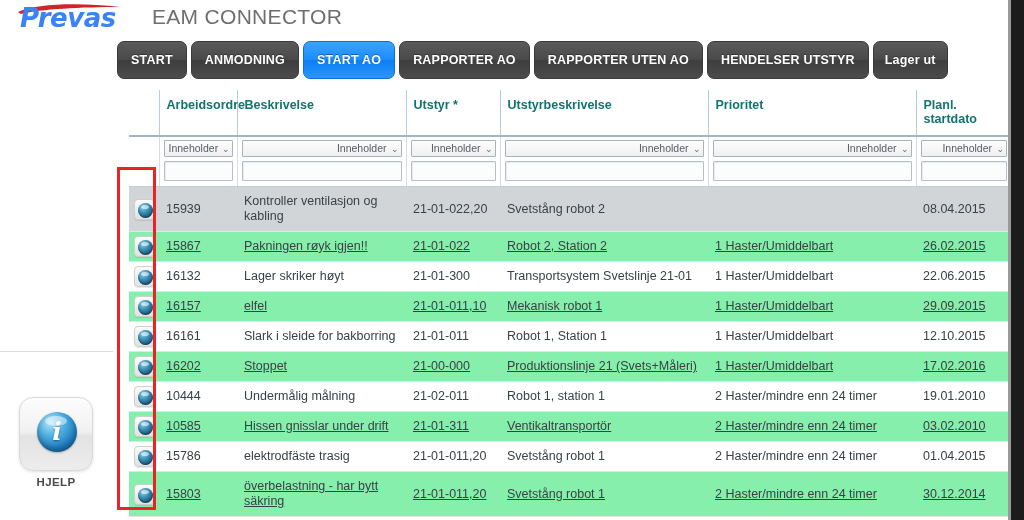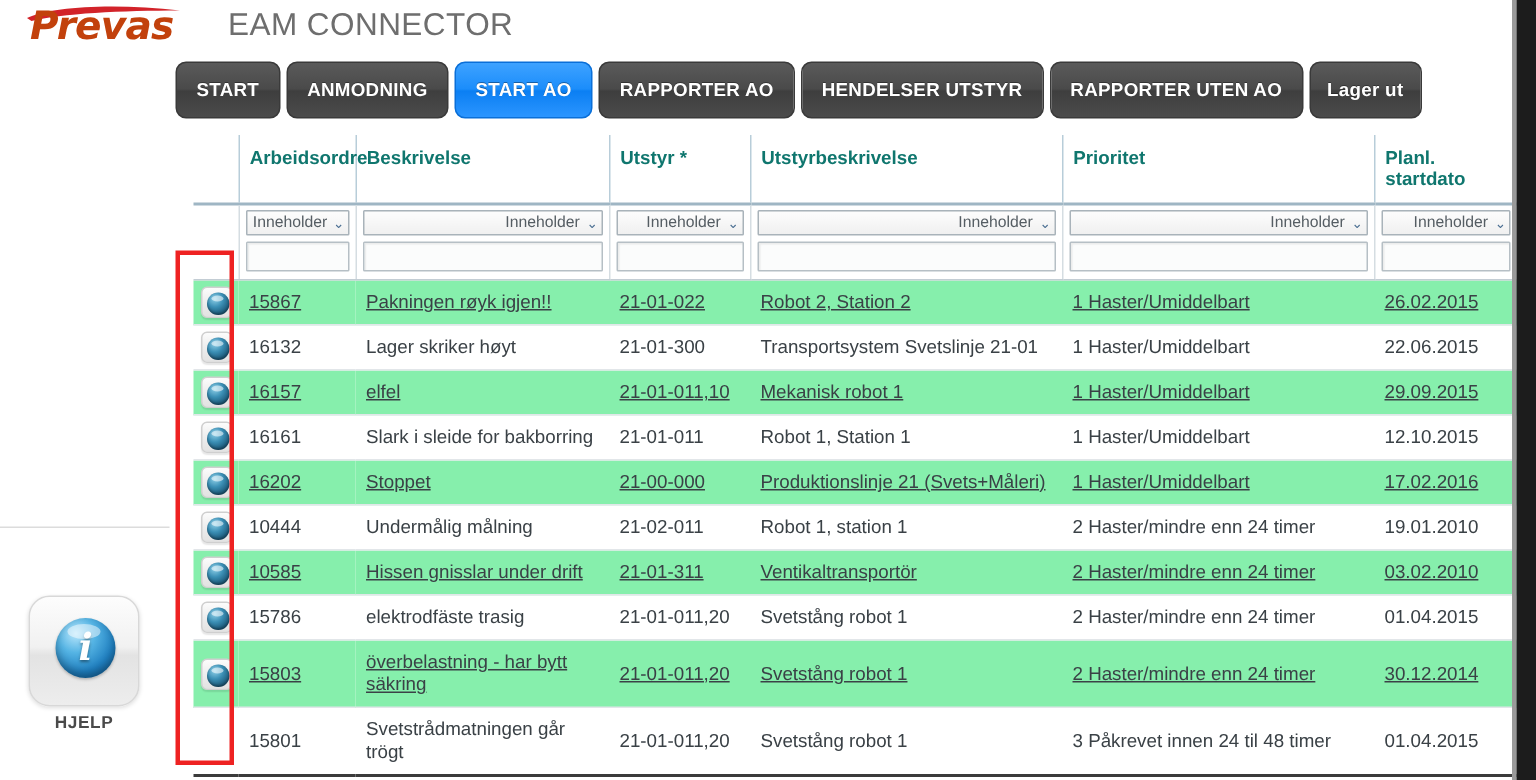--- a/index.html
+++ b/index.html
@@ -40,21 +40,21 @@
     position: absolute; left: 8px; top: 1px;
     width: 140px; height: 34px;
   }
   .logo-text {
     position: absolute; left: 12px; top: 3px;
     font-family: "DejaVu Sans", sans-serif;
     font-size: 26px;
     font-weight: bold;
     font-style: italic;
     letter-spacing: -0.5px;
-    color: #c2410c;
+    color: #3b82f6;
     line-height: 28px;
   }
   .logo-swoosh {
     position: absolute; left: 8px; top: 2px;
     width: 108px; height: 12px;
     overflow: hidden;
   }
   .app-title {
     position: absolute; left: 152px; top: 5px;
     font-size: 21px;
@@ -278,22 +278,22 @@
       <div class="logo-text">Prevas</div>
     </div>
     <div class="app-title">EAM CONNECTOR</div>
   </div>
 
   <div class="navbar" id="navbar">
       <div class="navbtn">START</div>
       <div class="navbtn">ANMODNING</div>
       <div class="navbtn active">START AO</div>
       <div class="navbtn">RAPPORTER AO</div>
+      <div class="navbtn">RAPPORTER UTEN AO</div>
       <div class="navbtn">HENDELSER UTSTYR</div>
-      <div class="navbtn">RAPPORTER UTEN AO</div>
       <div class="navbtn logout">Lager ut</div>
     </div>
 
   <div class="grid">
     <table class="grid-table">
       <colgroup>
         <col style="width:30px">
         <col style="width:78px">
         <col style="width:169px">
         <col style="width:94px">
@@ -315,20 +315,29 @@
             <td class=""></td>
             <td class=""><div class="filt-select"><span>Inneholder</span><span class="arrow">⌄</span></div><input class="filt-input" type="text" value="" style=""></td>
             <td class=""><div class="filt-select"><span>Inneholder</span><span class="arrow">⌄</span></div><input class="filt-input" type="text" value="" style=""></td>
             <td class=""><div class="filt-select"><span>Inneholder</span><span class="arrow">⌄</span></div><input class="filt-input" type="text" value="" style=""></td>
             <td class=""><div class="filt-select"><span>Inneholder</span><span class="arrow">⌄</span></div><input class="filt-input" type="text" value="" style=""></td>
             <td class=""><div class="filt-select"><span>Inneholder</span><span class="arrow">⌄</span></div><input class="filt-input" type="text" value="" style=""></td>
             <td class="last"><div class="filt-select"><span>Inneholder</span><span class="arrow">⌄</span></div><input class="filt-input" type="text" value="" style=""></td>
           </tr>
       </thead>
       <tbody id="grid-body">
+          <tr class="data-row selected">
+            <td class="c-icon"><span class="iconbtn"><span class="glyph"></span></span></td>
+            <td>15939</td>
+            <td>Kontroller ventilasjon og kabling</td>
+            <td>21-01-022,20</td>
+            <td>Svetstång robot 2</td>
+            <td></td>
+            <td>08.04.2015</td>
+          </tr>
           <tr class="data-row alt">
             <td class="c-icon"><span class="iconbtn"><span class="glyph"></span></span></td>
             <td>15867</td>
             <td>Pakningen røyk igjen!!</td>
             <td>21-01-022</td>
             <td>Robot 2, Station 2</td>
             <td>1 Haster/Umiddelbart</td>
             <td>26.02.2015</td>
           </tr>
           <tr class="data-row">

